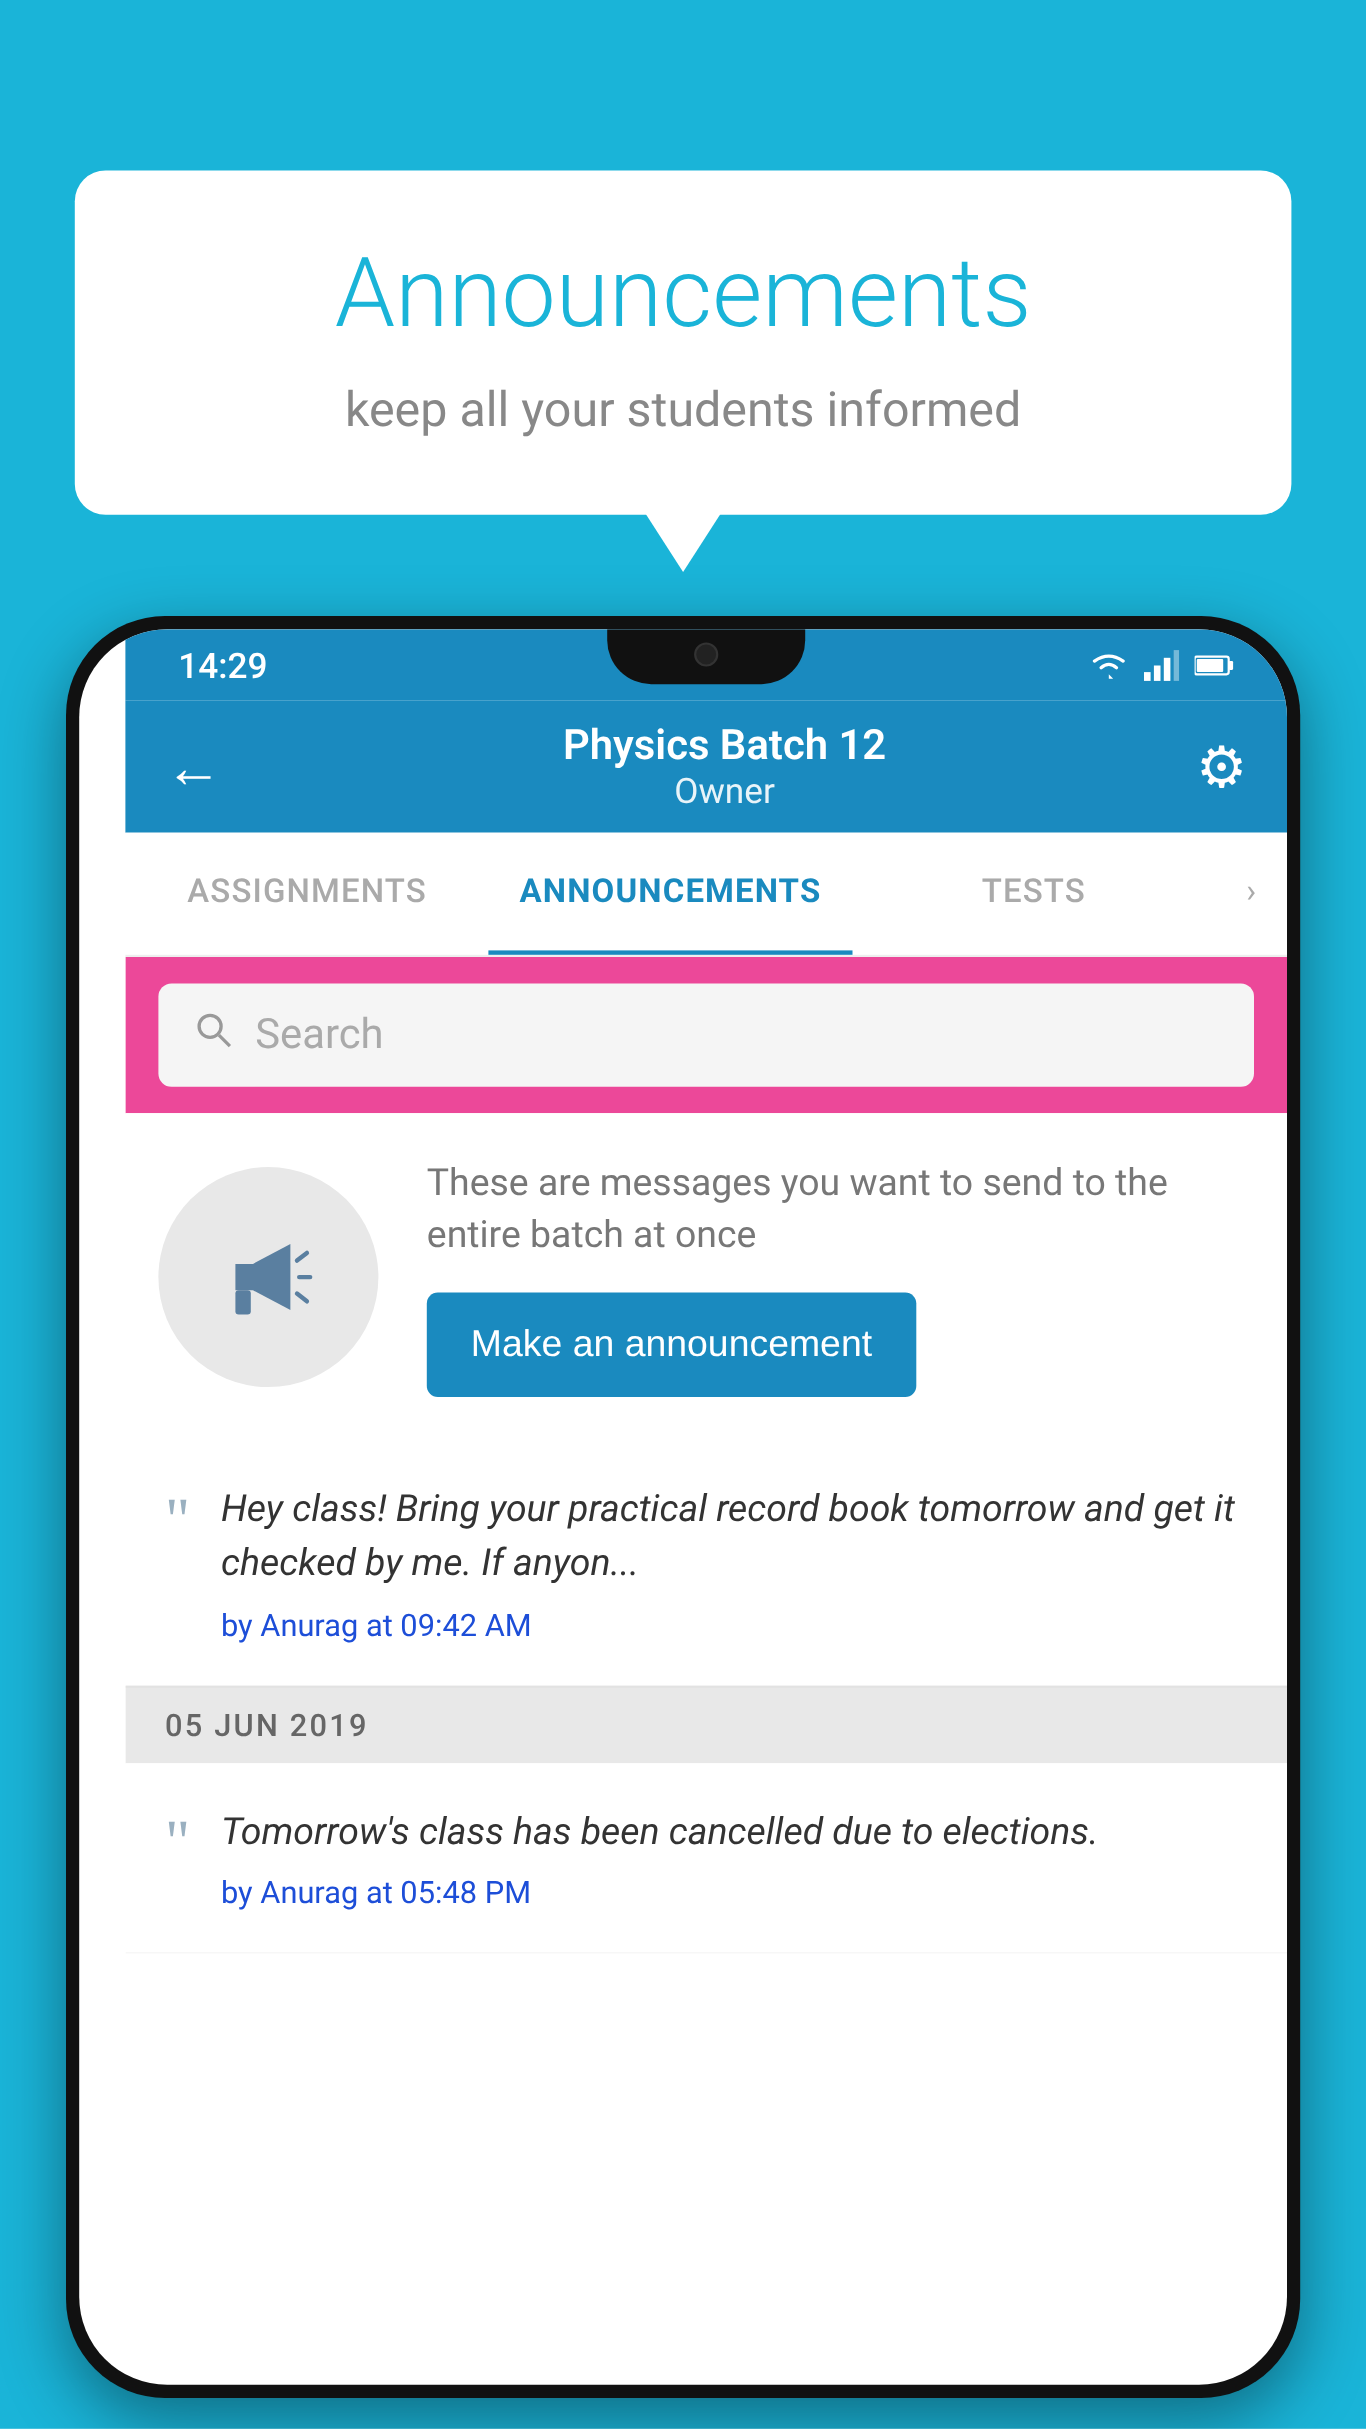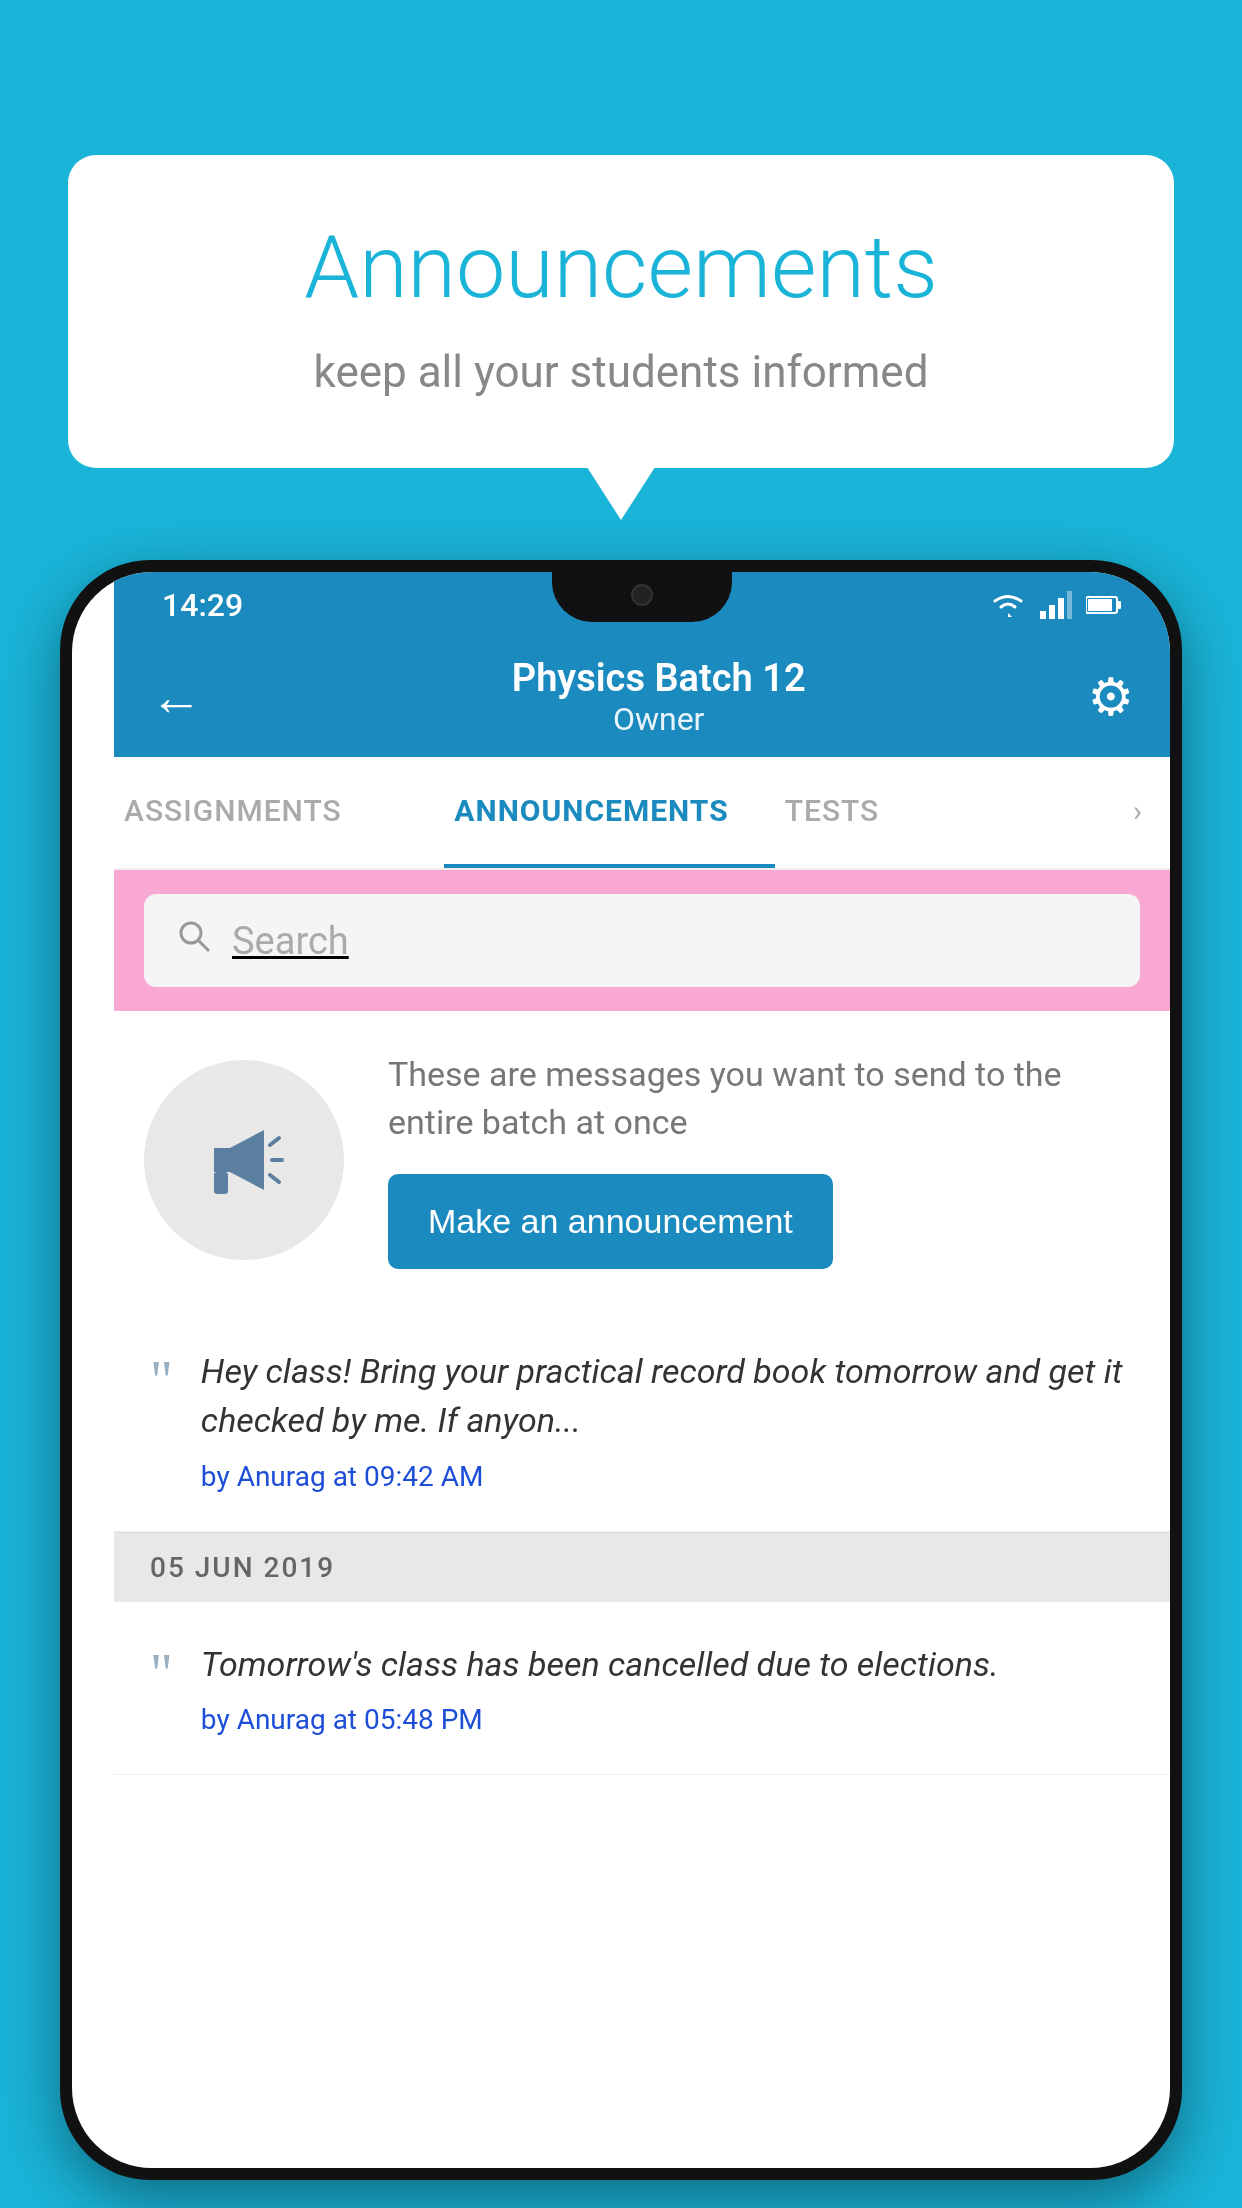--- a/index.html
+++ b/index.html
@@ -164,21 +164,21 @@
     
     .tabs-container {
       background: white;
       display: flex;
       border-bottom: 2px solid #eee;
       position: relative;
     }
 
     .tab {
       flex: 1;
-      text-align: left;
+      text-align: center;
       padding: 36px 10px;
       font-size: 30px;
       font-weight: 500;
       color: #aaa;
       letter-spacing: 1px;
       cursor: pointer;
       text-transform: uppercase;
     }
 
     .tab.active {
@@ -195,23 +195,22 @@
 
     
     .content-area {
       background: white;
       flex: 1;
       overflow: hidden;
     }
 
     
     .search-container {
-      background: #f9a8d4;
+      background: #ec4899;
       padding: 24px 30px;
-      text-decoration: underline;
     }
 
     .search-bar {
       background: #f5f5f5;
       border-radius: 12px;
       display: flex;
       align-items: center;
       padding: 24px 32px;
       gap: 20px;
     }

